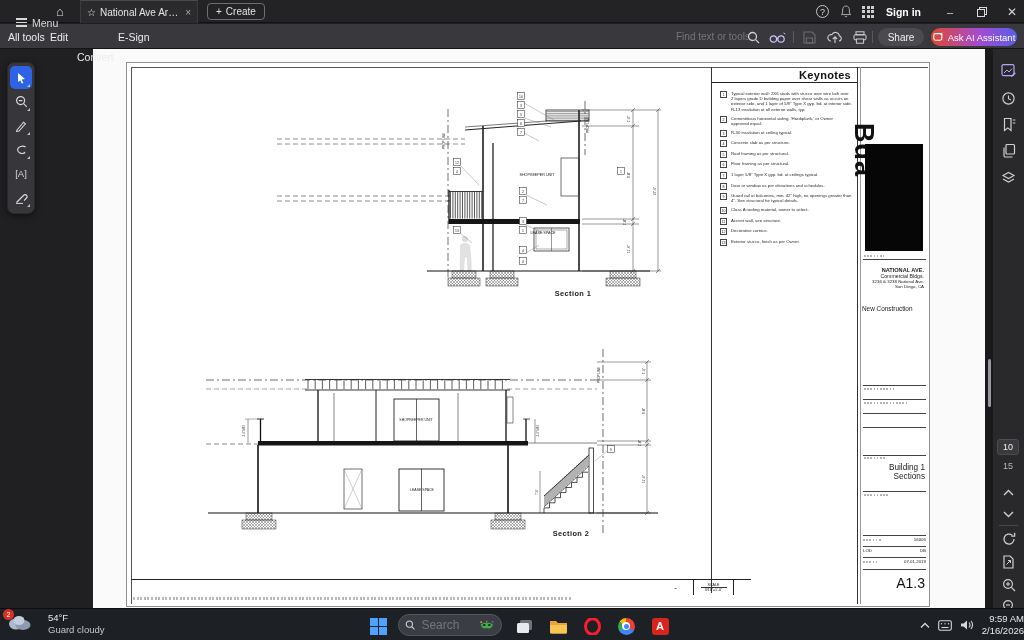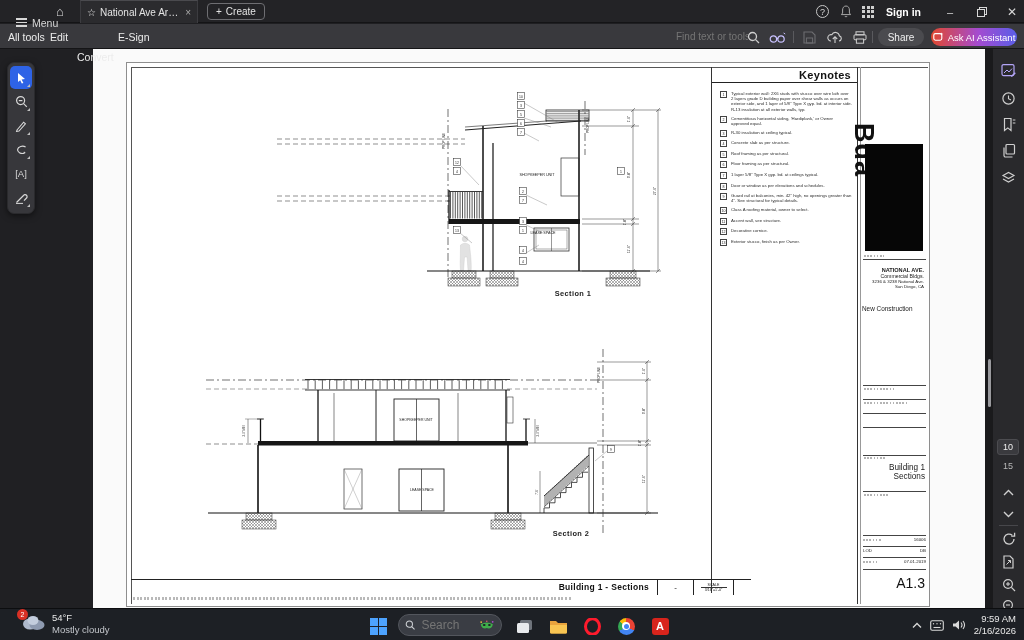--- a/index.html
+++ b/index.html
@@ -133,36 +133,36 @@
   #rp-pagebox { position:absolute; left:4px; top:390px; width:22px; height:16px; background:#3a3a3e;
     border:1px solid #4c4c50; border-radius:3px; color:#f0f0f0; font-size:9px;
     display:flex; align-items:center; justify-content:center; }
   #rp-total { position:absolute; left:4px; top:412px; width:22px; text-align:center;
     color:#b8b8b8; font-size:9px; }
   .rp-div { position:absolute; left:6px; width:19px; height:1px; background:#47474b; }
 
   
   #taskbar { position:absolute; left:0; top:608px; width:1024px; height:32px;
     background:#1d2025; border-top:1px solid #0c0d0f; z-index:40; }
-  #weather { position:absolute; left:20px; top:3px; display:flex; align-items:center; gap:6px; }
+  #weather { position:absolute; left:6px; top:3px; display:flex; align-items:center; gap:16px; }
   #w-badge { position:absolute; left:-3px; top:-4px; width:11px; height:11px; background:#d93025;
     border-radius:50%; color:#fff; font-size:7px; display:flex; align-items:center; justify-content:center; }
   #w-text { color:#e8e8e8; font-size:9.5px; line-height:1.3; }
   #w-text .desc { color:#c3c6cb; }
   .tk-btn { position:absolute; top:5px; width:24px; height:24px; border-radius:4px;
     display:flex; align-items:center; justify-content:center; }
   #search-pill { position:absolute; left:398px; top:5px; width:104px; height:22px;
     background:#3a3d44; border:1px solid #53565d; border-radius:11px;
     display:flex; align-items:center; gap:6px; padding:0 6px; }
   #search-pill input { background:transparent; border:none; outline:none; color:#cfd2d6;
     font-size:12px; width:52px; font-family:inherit; }
   #watermark { position:absolute; right:6px; top:2px; font-size:25px; font-weight:bold;
     letter-spacing:2px; color:rgba(205,210,220,.26); pointer-events:none; }
   #tray { position:absolute; right:0; top:0; height:32px; display:flex; align-items:center; gap:8px;
-    padding-right:8px; }
+    }
   #clock { text-align:right; color:#e8e8e8; font-size:9.5px; line-height:1.25; }
 </style>
 </head>
 <body>
 
 <div id="app">
 
   <header id="titlebar">
     <div class="tb-item" style="left:16px;margin-top:11px;">
       <span class="burger">
@@ -729,21 +729,20 @@
         <div class="tb-line" style="top:490px;"></div>
         <div class="tb-row" style="top:492px;">
             <span class="smudge" style="position:static; width:14px; margin-top:2px;"></span>
             <span>07.01.2019</span>
           </div>
         <div class="tb-line" style="top:502px;"></div>
         <div id="tb-a13">A1.3</div>
       </div>
 
       <div id="footerbar">
-        <div id="f-title">Building 1 - Sections</div>
         <div id="f-mark">-</div>
         <div id="f-scale">
           <span class="s1">SCALE</span>
           <span class="s2">3/16"=1'-0"</span>
         </div>
       </div>
       <div id="disclaimer"></div>
     </div>
   </div>
 
@@ -833,21 +832,21 @@
       <span style="position:relative; display:inline-block;">
         <svg width="26" height="18" viewBox="0 0 26 18">
           <ellipse cx="10" cy="11" rx="7" ry="5.5" fill="#aeb9cc"></ellipse>
           <ellipse cx="17" cy="12" rx="7.5" ry="5" fill="#8e9ab0"></ellipse>
           <ellipse cx="13" cy="7.5" rx="5.5" ry="4.5" fill="#c3cddd"></ellipse>
         </svg>
         <span id="w-badge">2</span>
       </span>
       <span id="w-text">
         <div>54°F</div>
-        <div class="desc">Mostly cloudy</div>
+        <div class="desc">Guard cloudy</div>
       </span>
     </div>
 
     <div class="tk-btn" style="left:366px;">
       <svg width="17" height="17" viewBox="0 0 17 17">
         <rect x="0" y="0" width="8" height="8" fill="#4da3ff"></rect>
           <rect x="9" y="0" width="8" height="8" fill="#4da3ff"></rect>
         <rect x="0" y="9" width="8" height="8" fill="#4da3ff"></rect>
           <rect x="9" y="9" width="8" height="8" fill="#4da3ff"></rect>
         </svg>

